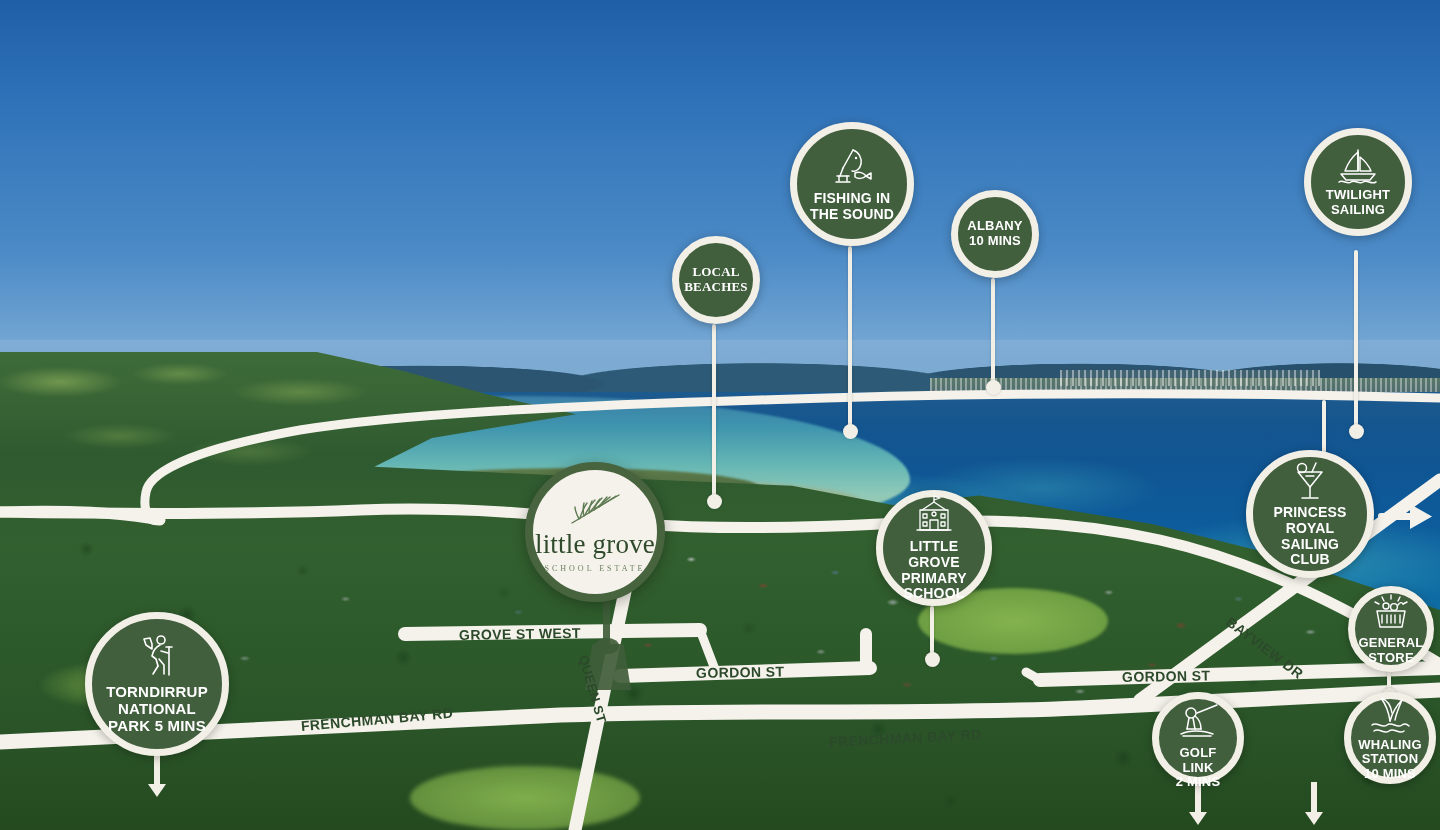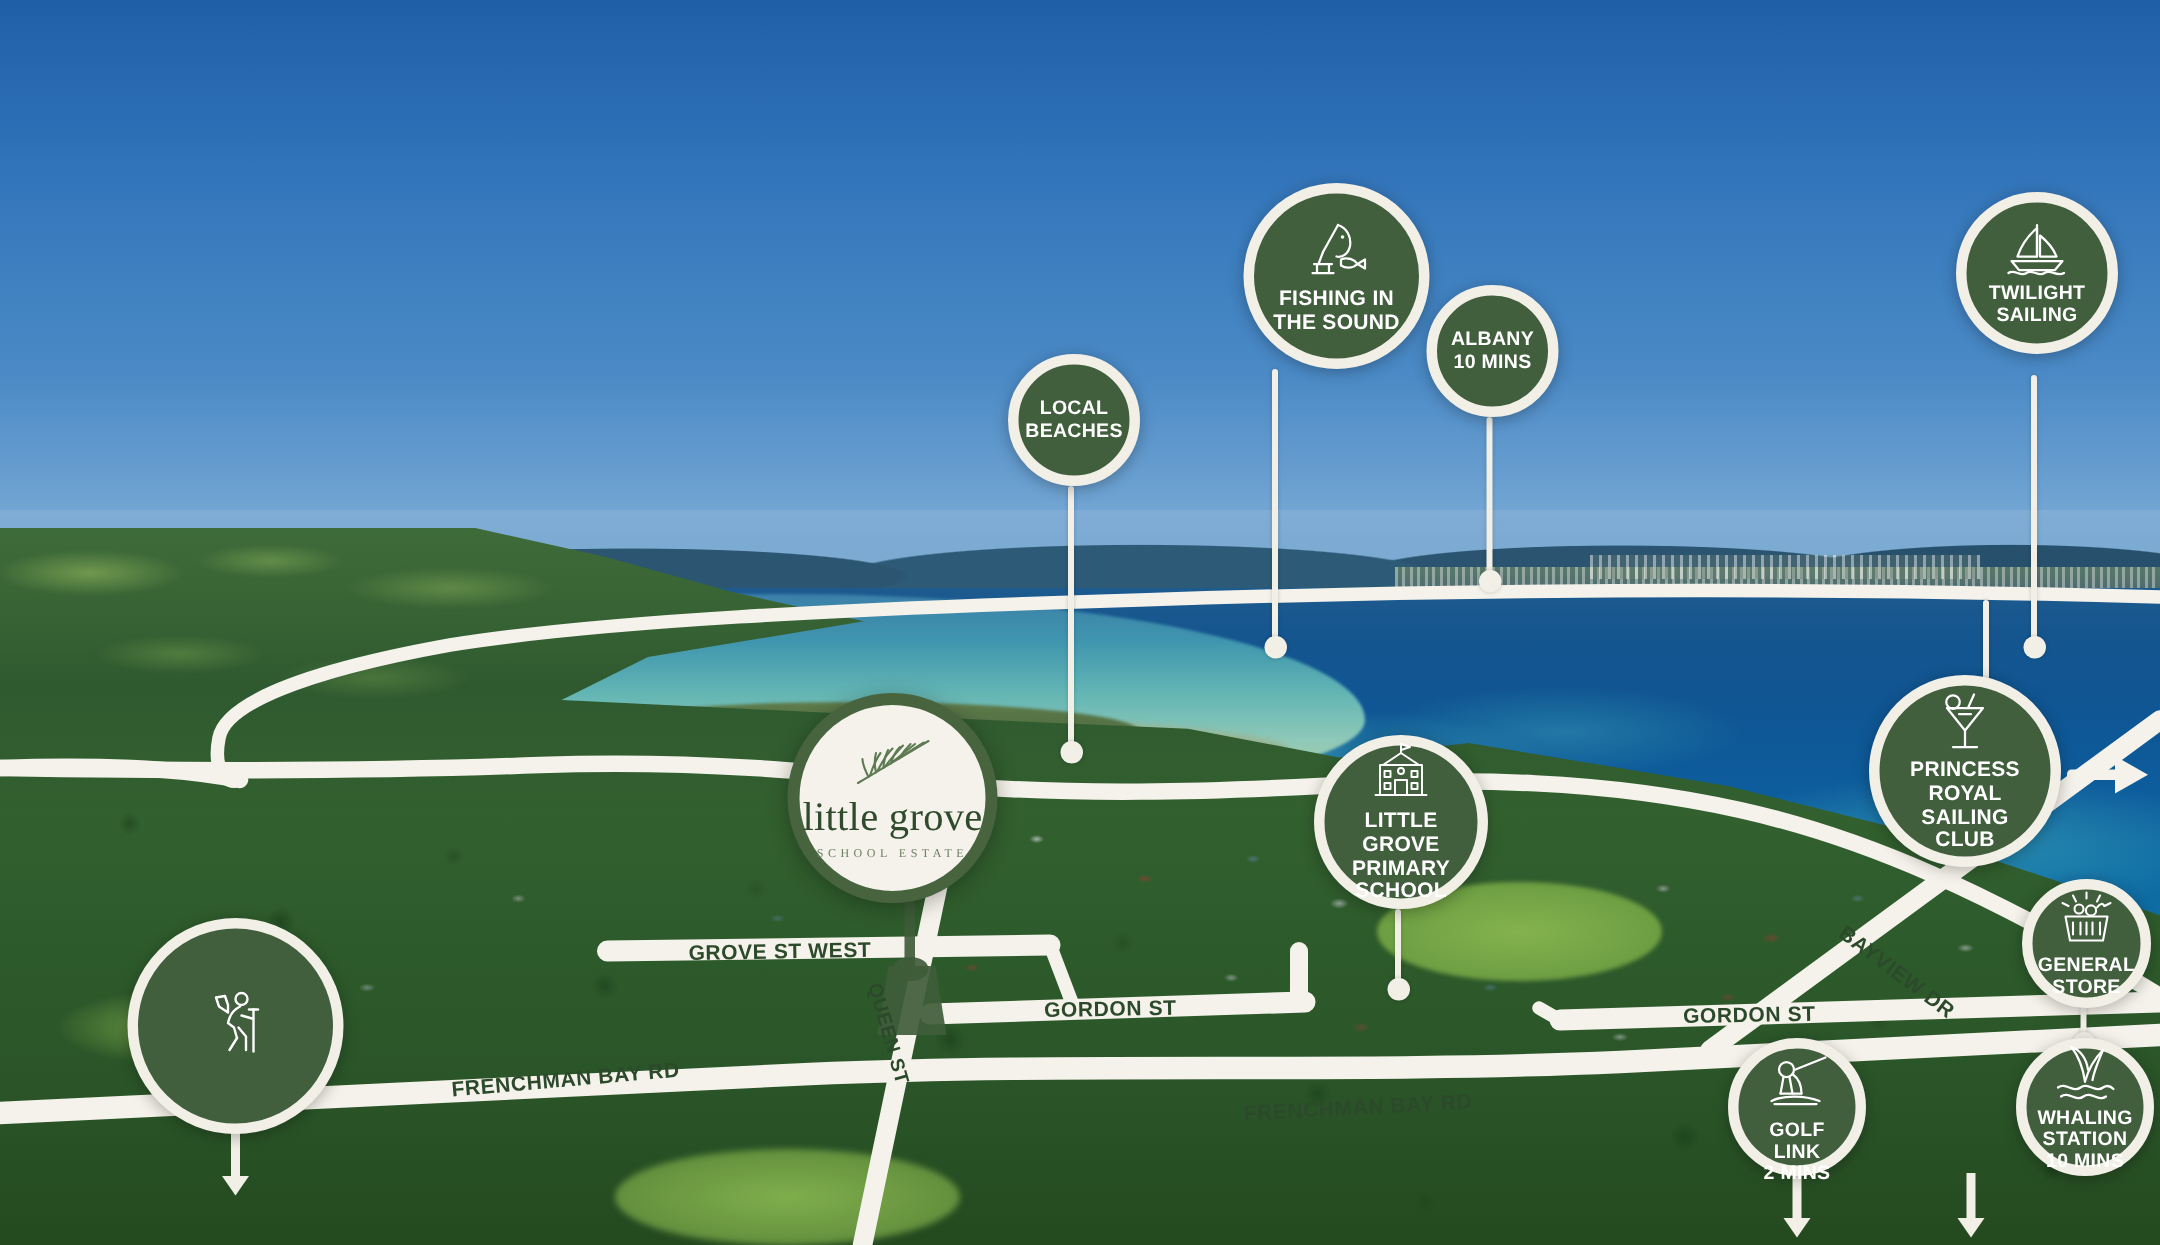--- a/index.html
+++ b/index.html
@@ -377,26 +377,26 @@
       <div class="street-label" style="left: 696px; top: 665px; font-size: 14px; transform: rotate(-1deg); transform-origin: left center;">GORDON ST</div>
       <div class="street-label" style="left: 1122px; top: 669px; font-size: 14px; transform: rotate(-1deg); transform-origin: left center;">GORDON ST</div>
       <div class="street-label" style="left: 1228px; top: 612px; font-size: 14px; transform: rotate(37deg); transform-origin: left center;">BAYVIEW DR</div>
       <div class="street-label" style="left: 301px; top: 718px; font-size: 14px; transform: rotate(-5deg); transform-origin: left center;">FRENCHMAN BAY RD</div>
       <div class="street-label" style="left: 829px; top: 734px; font-size: 14px; transform: rotate(-3deg); transform-origin: left center;">FRENCHMAN BAY RD</div>
     </div>
 
   <div id="marker-layer">
       <div class="stem" style="left: 712px; top: 324px; height: 178px;"></div>
       <div class="stem-dot" style="left: 706.5px; top: 494px;"></div>
-      <div class="marker" style="left: 672px; top: 236px; width: 88px; height: 88px; font-size: 13px;">
+      <div class="marker" style="left: 672px; top: 236px; width: 88px; height: 88px; font-size: 13px; font-family: Liberation Serif, serif;">
         <span class="mtext">LOCAL<br>BEACHES</span>
       </div>
       <div class="stem" style="left: 848px; top: 246px; height: 186px;"></div>
       <div class="stem-dot" style="left: 842.5px; top: 424px;"></div>
-      <div class="marker" style="left: 829px; top: 122px; width: 124px; height: 124px; font-size: 14px;">
+      <div class="marker" style="left: 790px; top: 122px; width: 124px; height: 124px; font-size: 14px;">
         <span class="micon">
           <svg width="46" height="42" viewBox="0 0 46 42" fill="none" stroke="#ffffff" stroke-width="1.5" stroke-linecap="round" stroke-linejoin="round">
       <path d="M24 4 C 30 6 33 12 32 18 C 31 23 27 26 23 25"></path>
       <path d="M24 4 L 14 22"></path>
       <path d="M14 22 L 11 30"></path>
       <circle cx="27" cy="12" r="1.2" fill="#fff" stroke="none"></circle>
       <path d="M26 27 C 30 25 35 27 37 30 C 34 33 29 33 26 31 Z"></path>
       <path d="M37 30 L 42 27 L 42 33 Z"></path>
       <path d="M8 30 L 20 30"></path>
       <path d="M10 30 L 10 35 M18 30 L 18 35"></path>
@@ -484,20 +484,21 @@
       <circle cx="25" cy="7" r="4"></circle>
       <path d="M24 12 C 20 14 17 18 16 23 L 20 26 L 22 33"></path>
       <path d="M22 33 L 17 41"></path>
       <path d="M23 26 L 28 32 L 28 41"></path>
       <path d="M16 16 L 10 12 L 8 6 L 14 5 L 16 11 Z"></path>
       <path d="M25 18 L 32 20"></path>
       <path d="M33 14 L 33 42"></path>
       <path d="M30 14 L 36 14"></path>
     </svg>
         </span>
+        <span class="mtext">TORNDIRRUP<br>NATIONAL<br>PARK 5 MINS</span>
       </div>
       <div class="down-arrow" style="left: 1187px; top: 782px;"><svg width="22" height="44" viewBox="0 0 22 44">
           <rect x="8" y="0" width="6" height="30" fill="#f2efe6"></rect>
           <polygon points="2,30 20,30 11,43" fill="#f2efe6"></polygon>
         </svg></div>
       <div class="marker" style="left: 1152px; top: 692px; width: 92px; height: 92px; font-size: 13px; justify-content: space-between;">
         <span class="micon">
           <svg width="46" height="40" viewBox="0 0 46 40" fill="none" stroke="#ffffff" stroke-width="1.5" stroke-linecap="round" stroke-linejoin="round">
       <circle cx="16" cy="10" r="5"></circle>
       <path d="M20 13 C 24 16 26 20 26 26"></path>

